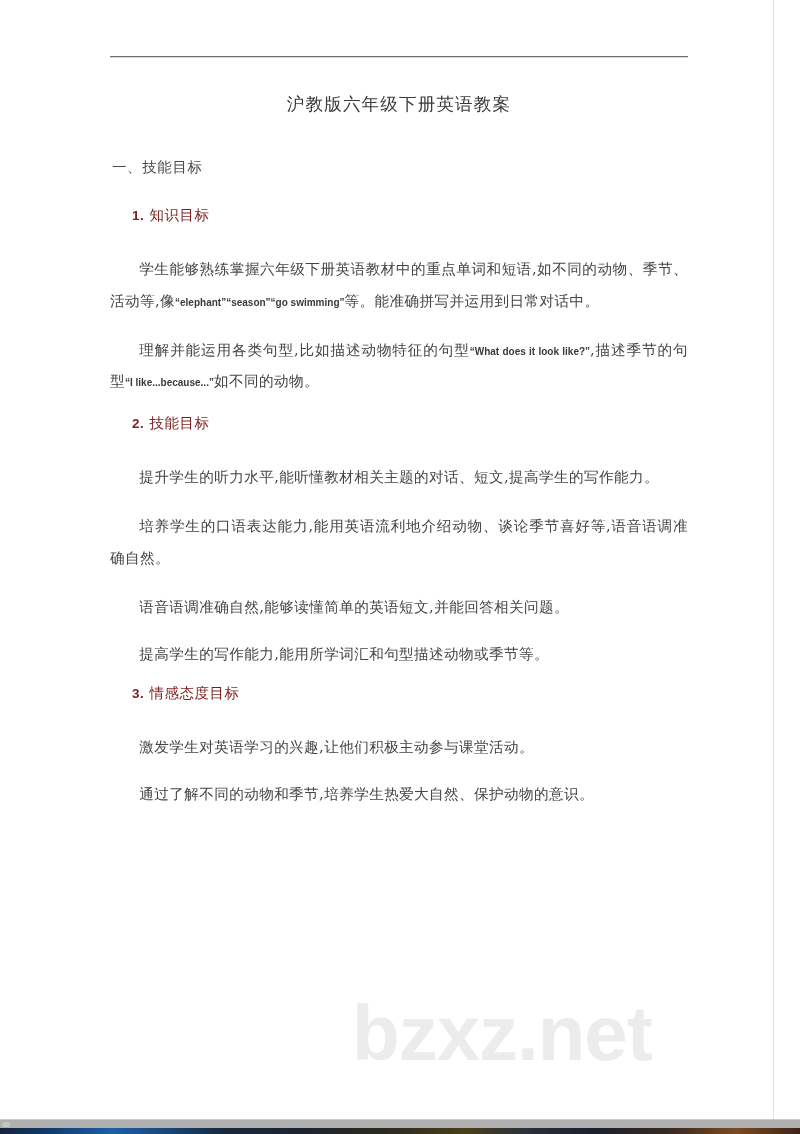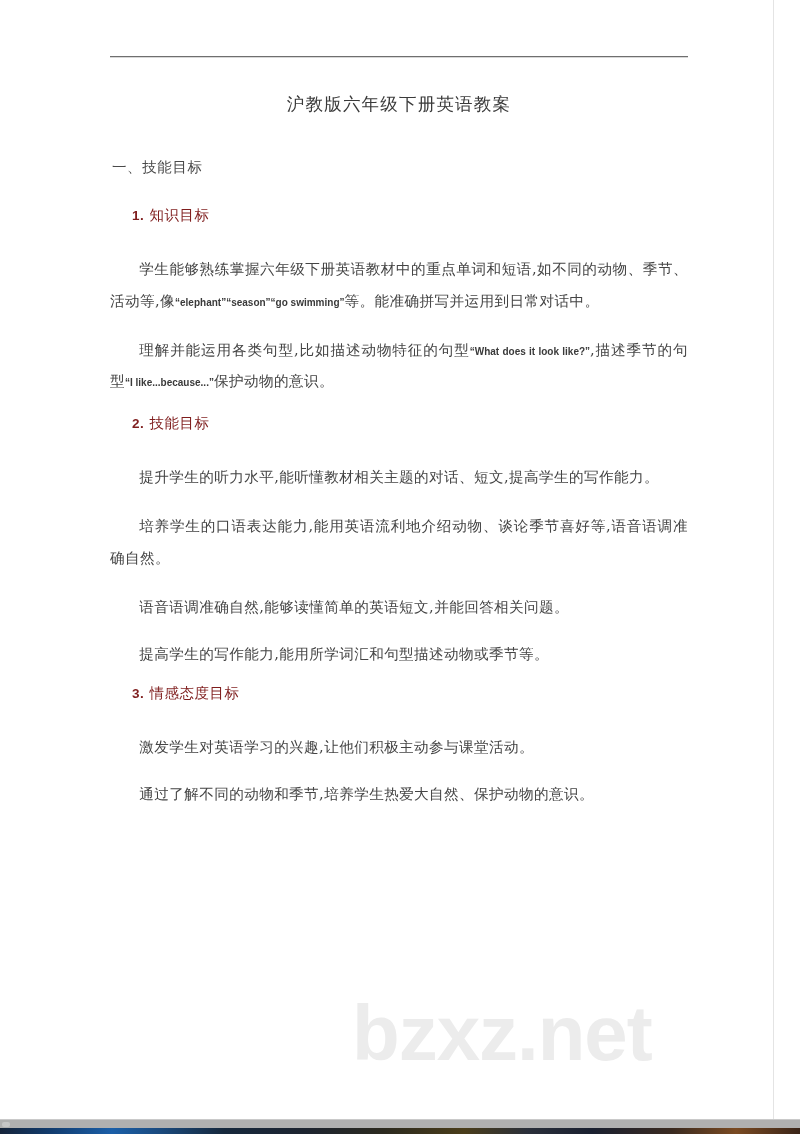--- a/index.html
+++ b/index.html
@@ -168,21 +168,21 @@
 
       <div class="h-section">一、技能目标</div>
 
       <div class="h-sub">
         <span class="num">1.</span>
         <span>知识目标</span>
       </div>
 
       <p class="para"><span>学生能够熟练掌握六年级下册英语教材中的重点单词和短语,如不同的动物、季节、活动等,像</span><span class="en">“elephant”“season”“go  swimming”</span><span>等。能准确拼写并运用到日常对话中。</span></p>
 
-      <p class="para"><span>理解并能运用各类句型,比如描述动物特征的句型</span><span class="en">“What does it look like?”</span><span>,描述季节的句型</span><span class="en">“I like...because...”</span><span>保护动物的意识。</span></p>
+      <p class="para"><span>理解并能运用各类句型,比如描述动物特征的句型</span><span class="en">“What does it look like?”</span><span>,描述季节的句型</span><span class="en">“I like...because...”</span><span>如不同的动物。</span></p>
 
       <div class="h-sub">
         <span class="num">2.</span>
         <span>技能目标</span>
       </div>
 
       <p class="para">提升学生的听力水平,能听懂教材相关主题的对话、短文,提高学生的写作能力。</p>
 
       <p class="para">培养学生的口语表达能力,能用英语流利地介绍动物、谈论季节喜好等,语音语调准确自然。</p>
 

